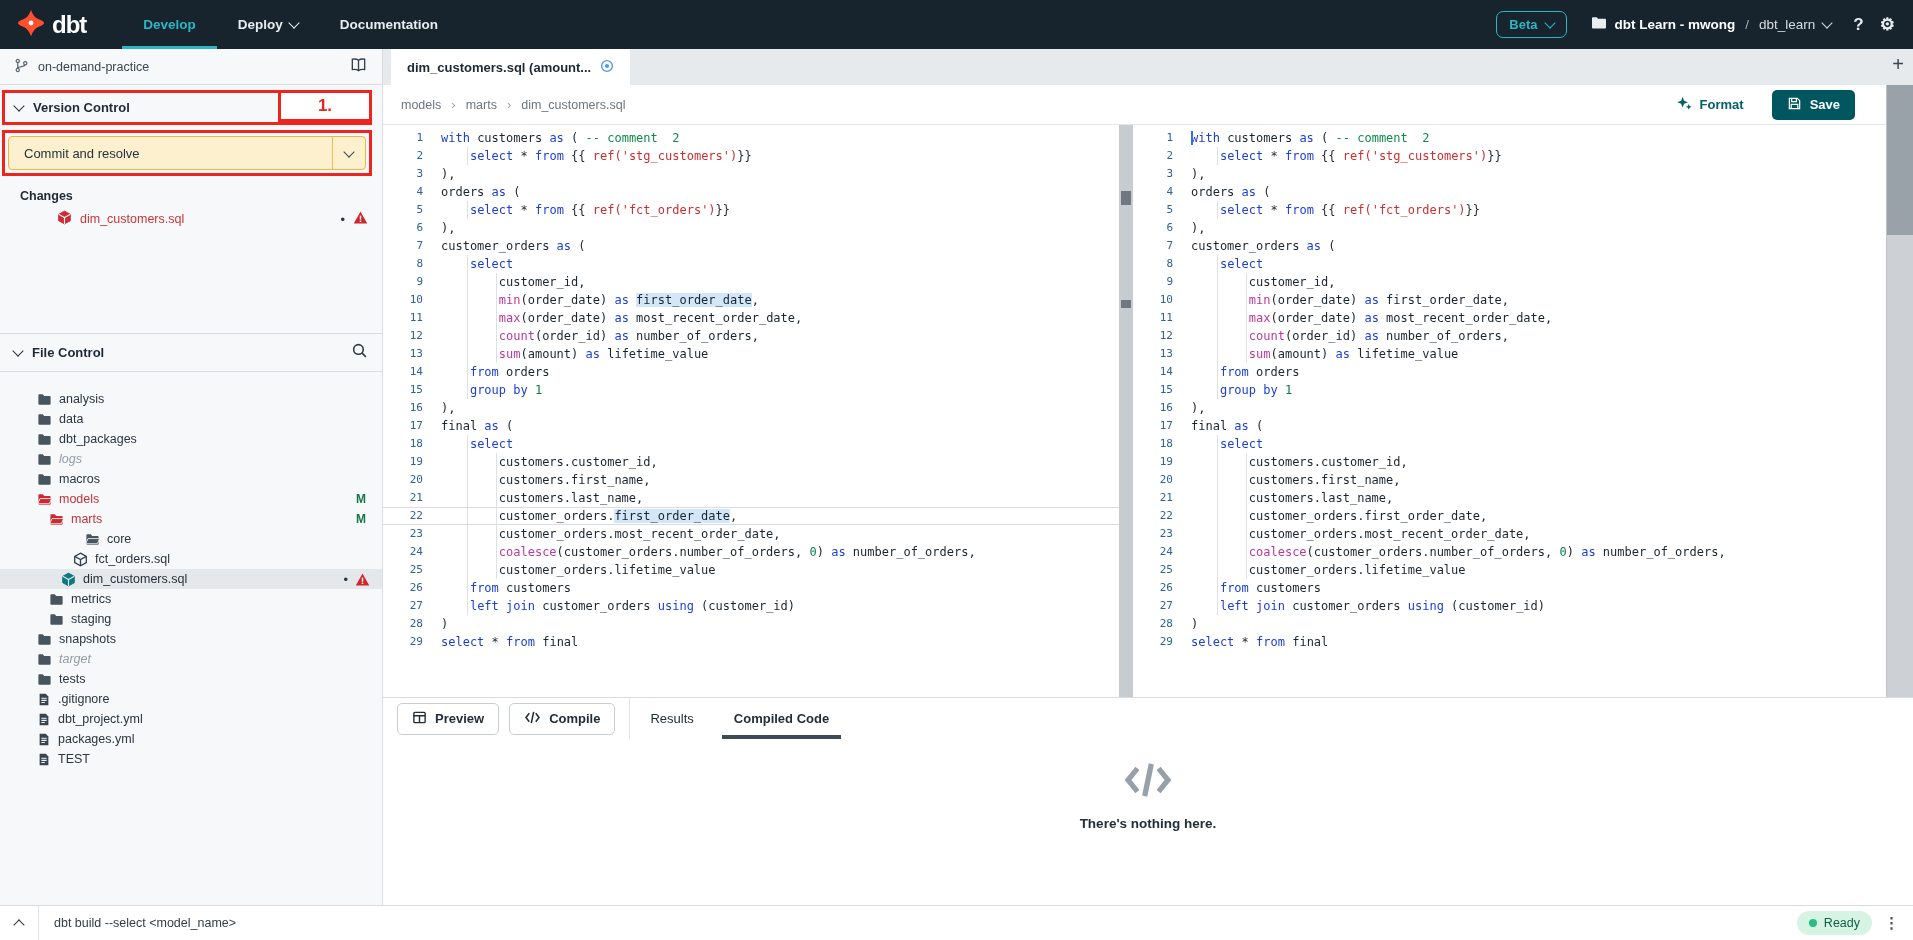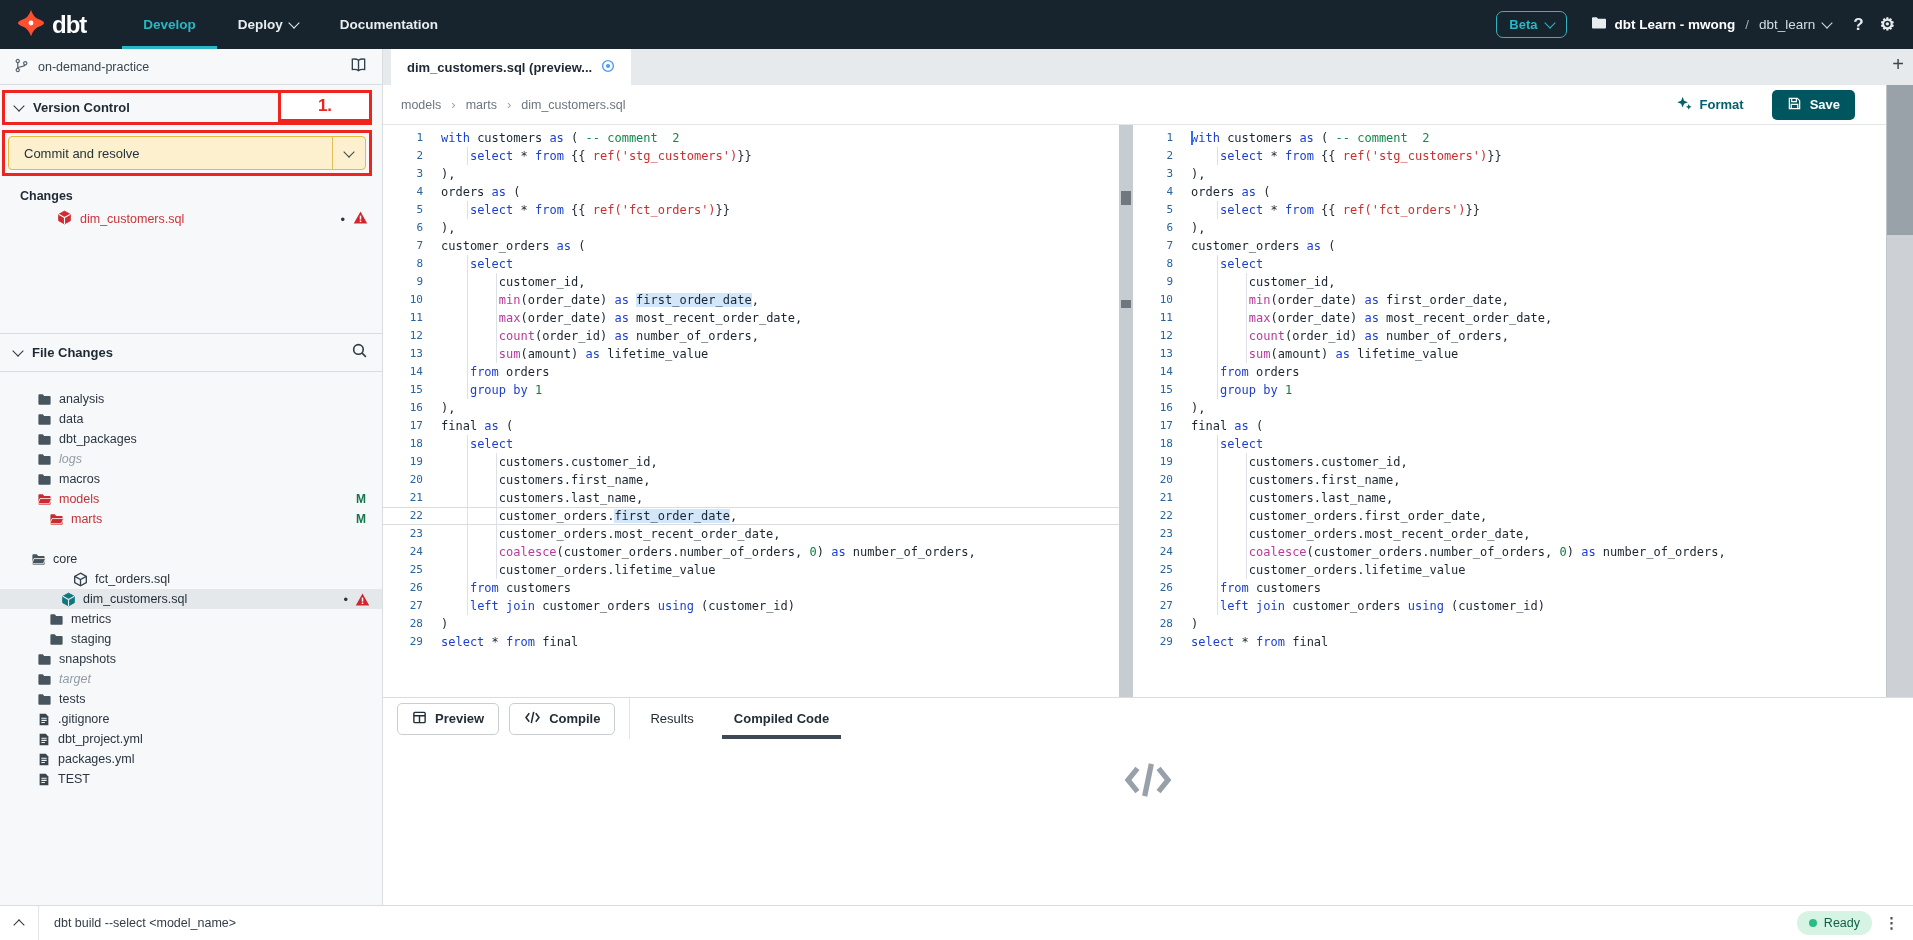--- a/index.html
+++ b/index.html
@@ -183,21 +183,21 @@
     <span class="dot">•</span>
     <span><svg width="15" height="15" viewBox="0 0 16 16">
           <path d="M8 1.5 L15.2 14.5 H0.8 Z" fill="#d2242b"></path>
           <rect x="7.2" y="6" width="1.6" height="4.2" fill="#fff"></rect>
           <rect x="7.2" y="11.2" width="1.6" height="1.6" fill="#fff"></rect>
         </svg></span>
   </div>
 
   <div class="fe-header">
     <span class="chev" style="color:#2a3540"></span>
-    <span class="fe-title">File Changes</span>
+    <span class="fe-title">File Control</span>
     <span class="search"><svg width="17" height="17" viewBox="0 0 16 16" fill="none" stroke="#2f3b46" stroke-width="1.5">
           <circle cx="7" cy="7" r="4.5"></circle>
           <path d="M10.5 10.5 L14 14"></path>
         </svg></span>
   </div>
 
   <div class="file-tree">
       <div class="tree-row" style="padding-left: 37px;">
         <span class="t-icon">
           <svg width="15" height="15" viewBox="0 0 16 16">
@@ -251,21 +251,21 @@
       <div class="tree-row red" style="padding-left: 49px;">
         <span class="t-icon">
           <svg width="15" height="15" viewBox="0 0 16 16">
             <path d="M1.5 3.5 a1 1 0 0 1 1-1 h3.6 l1.6 1.7 h5.8 a1 1 0 0 1 1 1 v7.3 a1 1 0 0 1 -1 1 h-11 a1 1 0 0 1 -1-1 z" fill="#cb2a31"></path>
             <path d="M0.8 12.5 L3.2 7 H15.6 L13.1 12.5 Z" fill="#cb2a31" stroke="#f7f8f9" stroke-width="0.9"></path>
           </svg>
         </span>
         <span class="t-name">marts</span>
         <span class="t-badge">M</span>
       </div>
-      <div class="tree-row" style="padding-left: 31px; margin-top: 20px;">
+      <div class="tree-row" style="padding-left: 85px;">
         <span class="t-icon">
           <svg width="15" height="15" viewBox="0 0 16 16">
             <path d="M1.5 3.5 a1 1 0 0 1 1-1 h3.6 l1.6 1.7 h5.8 a1 1 0 0 1 1 1 v7.3 a1 1 0 0 1 -1 1 h-11 a1 1 0 0 1 -1-1 z" fill="#47555f"></path>
             <path d="M0.8 12.5 L3.2 7 H15.6 L13.1 12.5 Z" fill="#47555f" stroke="#f7f8f9" stroke-width="0.9"></path>
           </svg>
         </span>
         <span class="t-name">core</span>
       </div>
       <div class="tree-row" style="padding-left: 73px;">
         <span class="t-icon">
@@ -372,21 +372,21 @@
     </div>
 </aside>
 
 <main class="main">
   <div class="tabbar">
     <div class="tab">
       <span><svg width="14" height="14" viewBox="0 0 14 14">
             <circle cx="7" cy="7" r="5.4" fill="none" stroke="#4f9cf0" stroke-width="1.4"></circle>
             <circle cx="7" cy="7" r="2.1" fill="#4f9cf0"></circle>
           </svg></span>
-      <span style="order:-1">dim_customers.sql (preview...</span>
+      <span style="order:-1">dim_customers.sql (amount...</span>
     </div>
     <span class="newtab">+</span>
   </div>
 
   <div class="crumb-row">
     <div class="crumbs">
       <span class="crumb">models</span>
       <span class="crumb-sep">›</span>
       <span class="crumb">marts</span>
       <span class="crumb-sep">›</span>
@@ -508,20 +508,21 @@
       <div class="bp-tab active">
           <span>Compiled Code</span>
         </div>
     </div>
     <div class="empty-state">
       <span><svg width="50" height="40" viewBox="0 0 18 14" fill="none" stroke="#98a1aa" stroke-width="1.9">
             <path d="M5.2 2.8 L1.8 7 L5.2 11.2"></path>
             <path d="M12.8 2.8 L16.2 7 L12.8 11.2"></path>
             <path d="M10.2 1.2 L7.8 12.8"></path>
           </svg></span>
+      <div class="empty-title">There's nothing here.</div>
     </div>
   </div>
 </main>
 
 <footer class="statusbar">
   <span class="sb-toggle">
       <span class="chev up" style="color:#2a3540"></span>
     </span>
   <span class="sb-sep"></span>
   <span class="sb-cmd">dbt build --select &lt;model_name&gt;</span>

